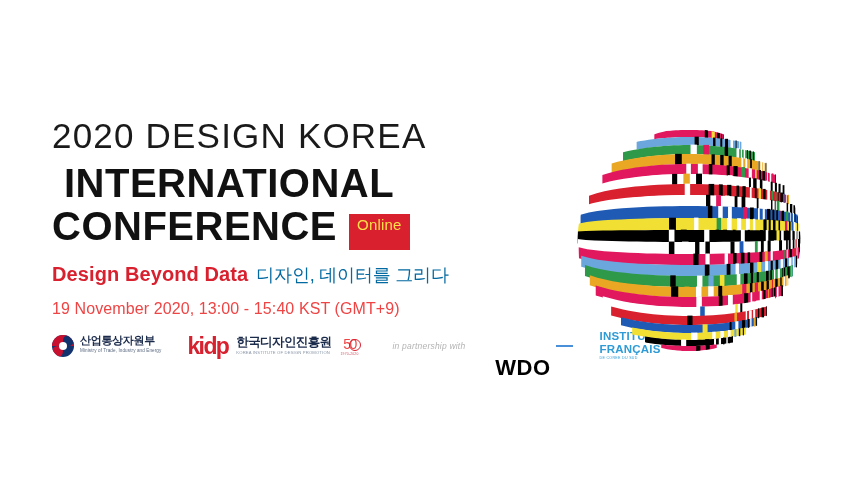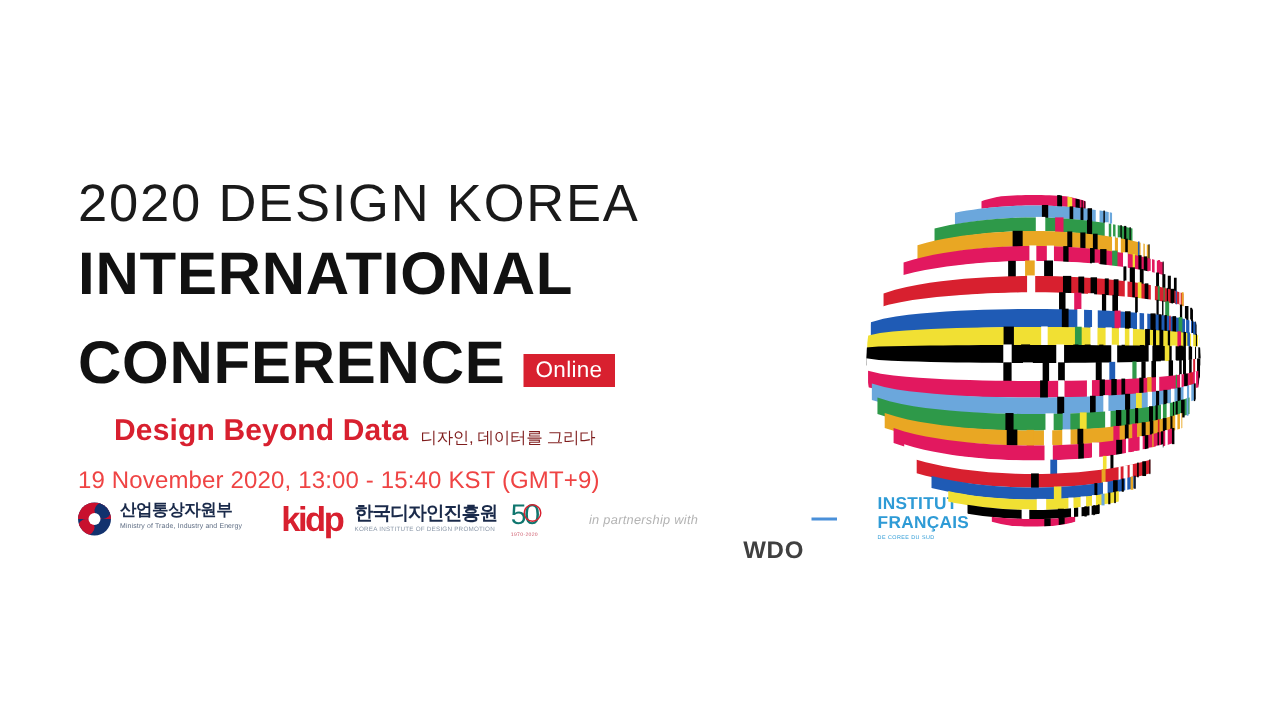--- a/index.html
+++ b/index.html
@@ -20,42 +20,42 @@
   }
   .line-2,.line-3{
     font-family:"Liberation Sans",sans-serif;
     font-size:40px;
     font-weight:700;
     letter-spacing:0.5px;
     color:#111111;
     line-height:1.02;
     white-space:nowrap;
   }
-  .line-2{margin-top:10px;}
-  .line-3-row{display:flex;align-items:center;margin-top:18px;}
+  .line-2{margin-top:10px;margin-left:12px;}
+  .line-3-row{display:flex;align-items:center;margin-top:0;}
   .badge-online{
     display:inline-block;
     background:#d8202f;
-    color:#ffffff;
+    color:#fde047;
     font-size:15px;
     font-weight:400;
     letter-spacing:0.2px;
-    padding:3px 8px 4px 8px;
+    padding:3px 8px 18px 8px;
     margin-left:12px;
     margin-top:10px;
     line-height:1;
     white-space:nowrap;
   }
 
-  .subtitle-row{display:flex;align-items:flex-end;margin-top:13px;white-space:nowrap;margin-left:24px;}
+  .subtitle-row{display:flex;align-items:flex-start;margin-top:13px;white-space:nowrap;}
   .subtitle-en{
     font-size:20px;font-weight:700;color:#d8202f;letter-spacing:0.1px;
   }
   .subtitle-ko{
-    font-size:11px;font-weight:400;color:#7f1d1d;margin-left:8px;letter-spacing:-0.2px;
+    font-size:18px;font-weight:400;color:#0369a1;margin-left:8px;letter-spacing:-0.2px;
   }
 
   .datetime{
     margin-top:13px;
     font-size:16px;
     font-weight:400;
     letter-spacing:0.1px;
     color:#ef4444;
     white-space:nowrap;
   }
@@ -80,32 +80,32 @@
 
   
   .kidp-wrap{display:flex;align-items:center;margin-left:26px;}
   .kidp-mark{font-size:23px;font-weight:700;color:#d8202f;letter-spacing:-1.6px;line-height:1;font-family:"Liberation Sans",sans-serif;white-space:nowrap;}
   .kidp-txt{margin-left:8px;line-height:1.05;}
   .kidp-ko{font-size:12.5px;font-weight:700;color:#1a2a4a;letter-spacing:-0.6px;white-space:nowrap;text-align:right;}
   .kidp-en{font-size:4.2px;font-weight:400;color:#8a97a8;letter-spacing:0.15px;white-space:nowrap;margin-top:2px;}
 
   
   .fifty{position:relative;margin-left:9px;display:flex;flex-direction:column;align-items:center;}
-  .fifty-num{font-size:19px;font-weight:400;color:#0f766e;letter-spacing:-1.5px;line-height:1;white-space:nowrap;}
+  .fifty-num{font-size:14px;font-weight:400;color:#ef4444;letter-spacing:-1.5px;line-height:1;white-space:nowrap;}
   .fifty-sub{font-size:3.4px;color:#c56; letter-spacing:0.2px;margin-top:1px;white-space:nowrap;}
   .fifty-burst{position:absolute;right:-2px;top:2px;width:10px;height:10px;border-radius:50%;border:1.4px solid #d8202f;}
 
   
   .partner-txt{
     margin-left:34px;font-size:8.5px;font-style:italic;color:#b3b3b3;letter-spacing:0.2px;white-space:nowrap;
   }
 
   
   .wdo-wrap{display:flex;align-items:center;margin-left:30px;}
-  .wdo-mark{font-size:16px;font-weight:700;color:#404040;letter-spacing:0.5px;line-height:1;white-space:nowrap;margin-top:44px;}
+  .wdo-mark{font-size:22px;font-weight:700;color:#000000;letter-spacing:0.5px;line-height:1;white-space:nowrap;margin-top:44px;}
   .wdo-dash{display:inline-block;width:17px;height:2px;background:#4a90d9;margin-left:5px;}
 
   
   .if-wrap{margin-left:27px;line-height:1.0;}
   .if-l1,.if-l2{font-size:11.5px;font-weight:700;color:#2e9bd6;letter-spacing:0.2px;white-space:nowrap;}
   .if-l2{margin-top:1px;text-align:center;}
   .if-sub{font-size:3.6px;color:#2e9bd6;letter-spacing:0.3px;margin-top:2px;white-space:nowrap;}
 
   
   .sphere-wrap{position:absolute;left:577px;top:128px;width:224px;height:224px;}

